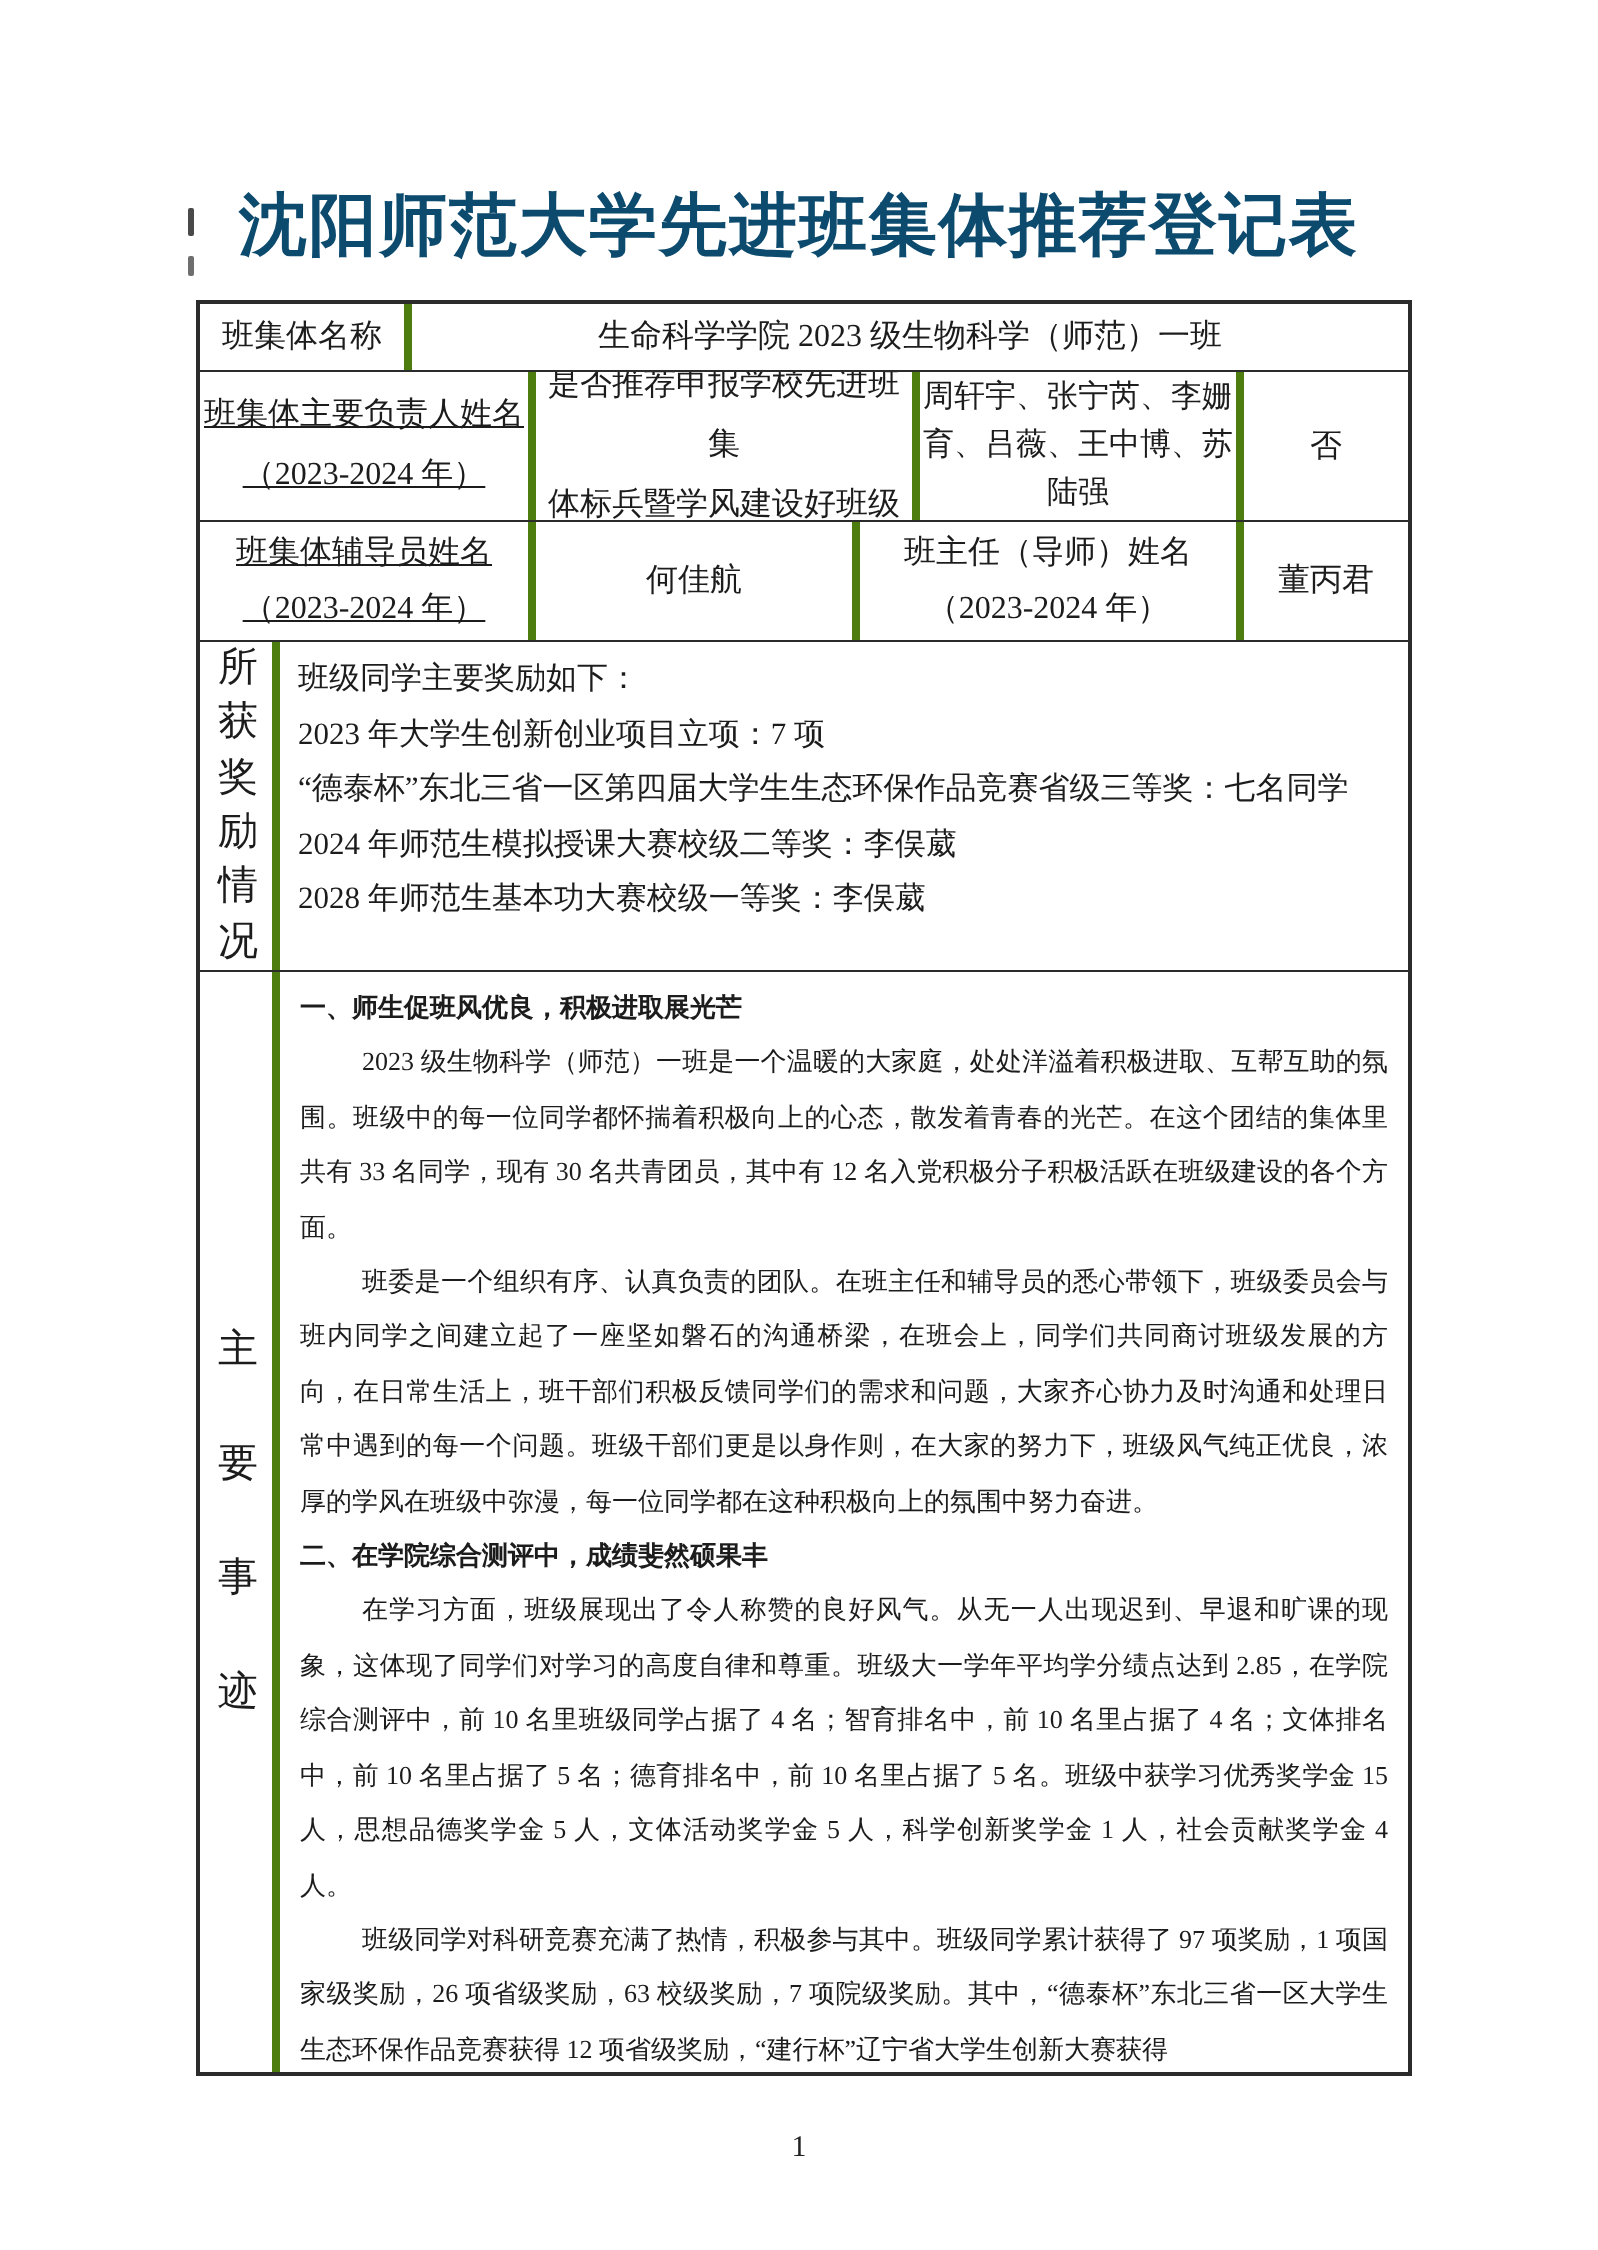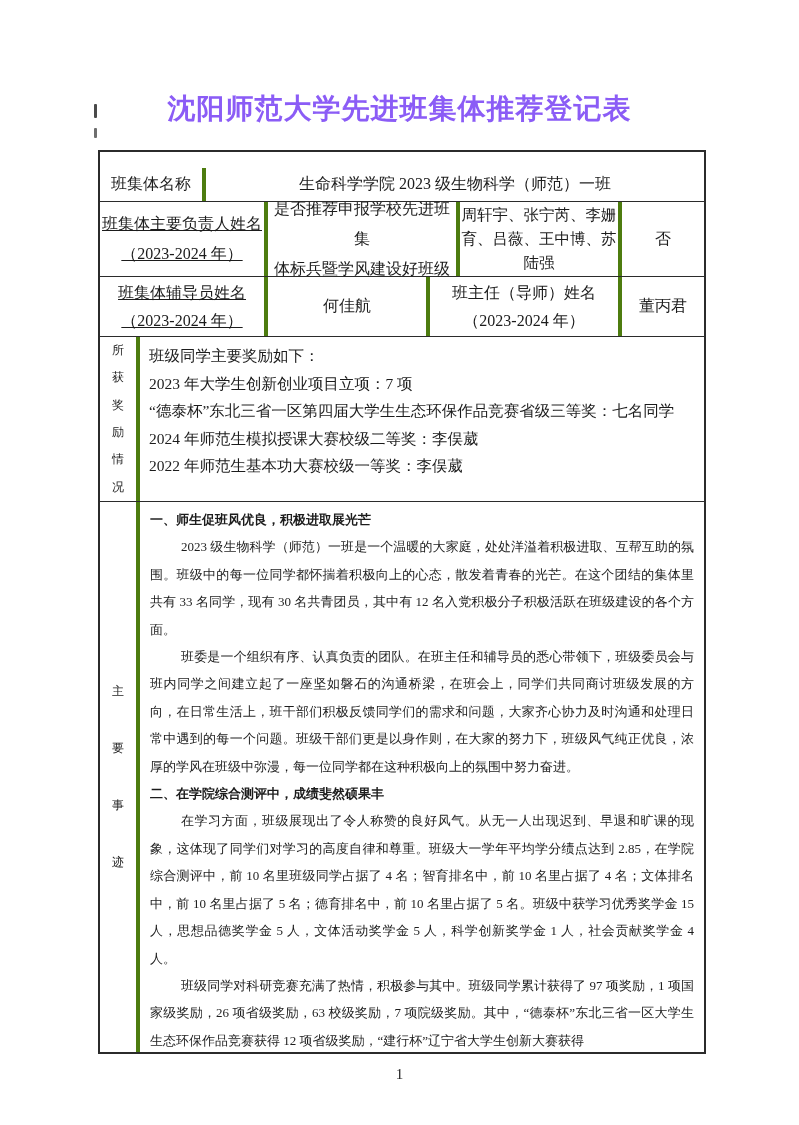--- a/index.html
+++ b/index.html
@@ -7,63 +7,63 @@
     width:799px;height:1125px;
     background:#ffffff;
     position:relative;
     font-family:"Liberation Serif","DejaVu Serif",serif;
     color:#1c1c1c;
     overflow:hidden;
   }
   .doc-title{
     position:absolute;top:90px;left:0;width:100%;
     text-align:center;
-    font-size:28px;font-weight:bold;letter-spacing:1px;
-    color:#8b5cf6;
+    font-size:34px;font-weight:bold;letter-spacing:1px;
+    color:#0c4a6e;
   }
   .scan-mark{position:absolute;background:#4a4a4a;border-radius:1px;}
   .mark1{left:94px;top:104px;width:3px;height:14px;}
   .mark2{left:94px;top:128px;width:3px;height:10px;opacity:.8;}
 
   .tbl{
     position:absolute;left:98px;top:150px;width:608px;
     border:2px solid #2b2b2b;
     box-sizing:border-box;
     font-size:16px;
   }
   .tr{display:flex;border-top:1px solid #2b2b2b;}
   .tr:first-child{border-top:none;}
   .cell{
     border-left:4px solid #4d7c0f;
     box-sizing:border-box;
     overflow:hidden;
   }
   .cell:first-child{border-left:none;}
-  .r1{height:33px;margin-top:16px;}
+  .r1{height:33px;}
   .r2{height:74px;}
   .r3{height:59px;}
   .r4{height:164px;}
   .r5{height:550px;}
   .w102{width:102px;}
   .w164{width:164px;text-decoration:underline;}
   .w162{width:162px;}
   .w192{width:192px;}
   .w36{width:36px;}
   .wflex{flex:1;}
   .c-center{
     display:flex;align-items:center;justify-content:center;
     text-align:center;
   }
   .pre{white-space:pre-line;}
   .lh30{line-height:30px;}
   .lh28{line-height:28px;}
   .lh24{line-height:24px;font-size:15.5px;}
   
   .vcell{display:flex;align-items:center;justify-content:center;}
-  .vtext{width:18px;text-align:center;word-break:break-all;font-size:12px;}
+  .vtext{width:18px;text-align:center;word-break:break-all;font-size:20px;}
   .v-awards .vtext{line-height:27.4px;}
   .v-deeds .vtext{line-height:57px;}
 
   .awards-content{
     padding:5px 8px 0 9px;
     font-size:15.5px;line-height:27.5px;
     text-align:left;
   }
   .deeds-content{
     padding:4px 10px 0 10px;
@@ -113,21 +113,21 @@
 
   <div class="tr r4">
     <div class="cell w36 vcell v-awards">
       <div class="vtext">所获奖励情况</div>
     </div>
     <div class="cell wflex awards-content">
       <div>班级同学主要奖励如下：</div>
       <div>2023 年大学生创新创业项目立项：7 项</div>
       <div>“德泰杯”东北三省一区第四届大学生生态环保作品竞赛省级三等奖：七名同学</div>
       <div>2024 年师范生模拟授课大赛校级二等奖：李俣葳</div>
-      <div>2022 年师范生基本功大赛校级一等奖：李俣葳</div>
+      <div>2028 年师范生基本功大赛校级一等奖：李俣葳</div>
     </div>
   </div>
 
   <div class="tr r5">
     <div class="cell w36 vcell v-deeds">
       <div class="vtext">主要事迹</div>
     </div>
     <div class="cell wflex deeds-content">
       <div class="heading">一、师生促班风优良，积极进取展光芒</div>
       <div class="para">2023 级生物科学（师范）一班是一个温暖的大家庭，处处洋溢着积极进取、互帮互助的氛围。班级中的每一位同学都怀揣着积极向上的心态，散发着青春的光芒。在这个团结的集体里共有 33 名同学，现有 30 名共青团员，其中有 12 名入党积极分子积极活跃在班级建设的各个方面。</div>

